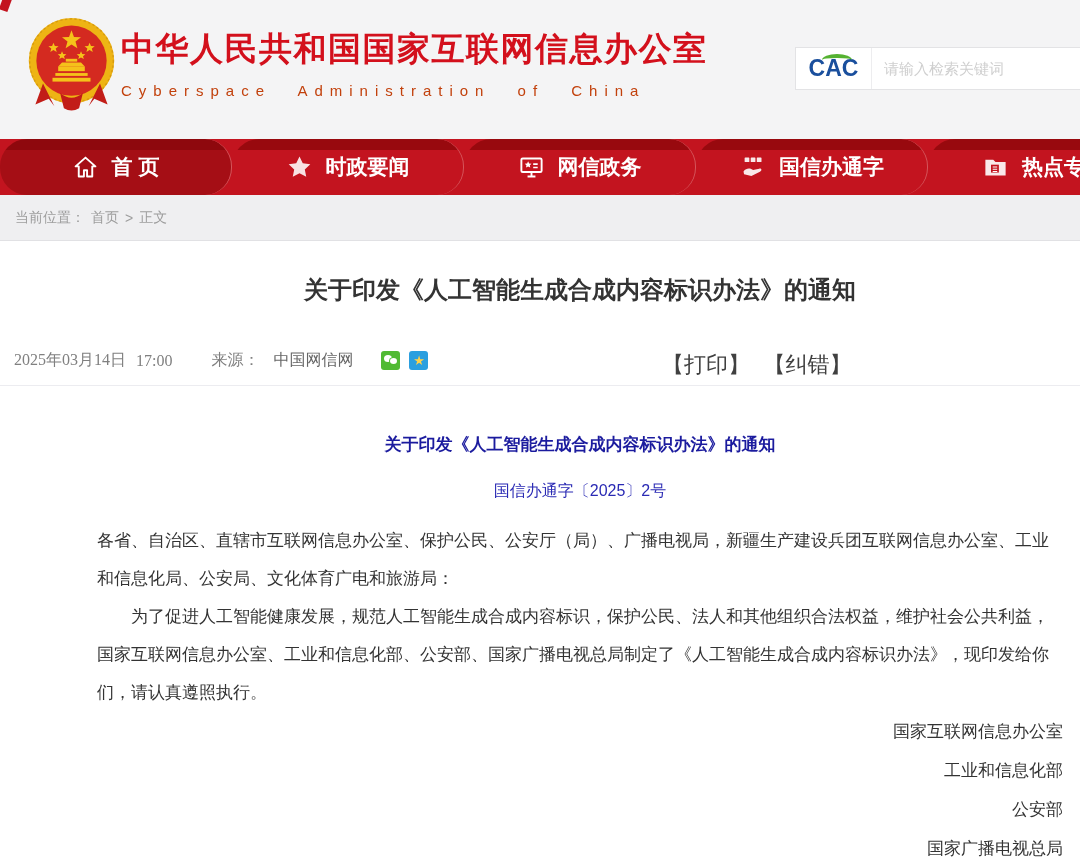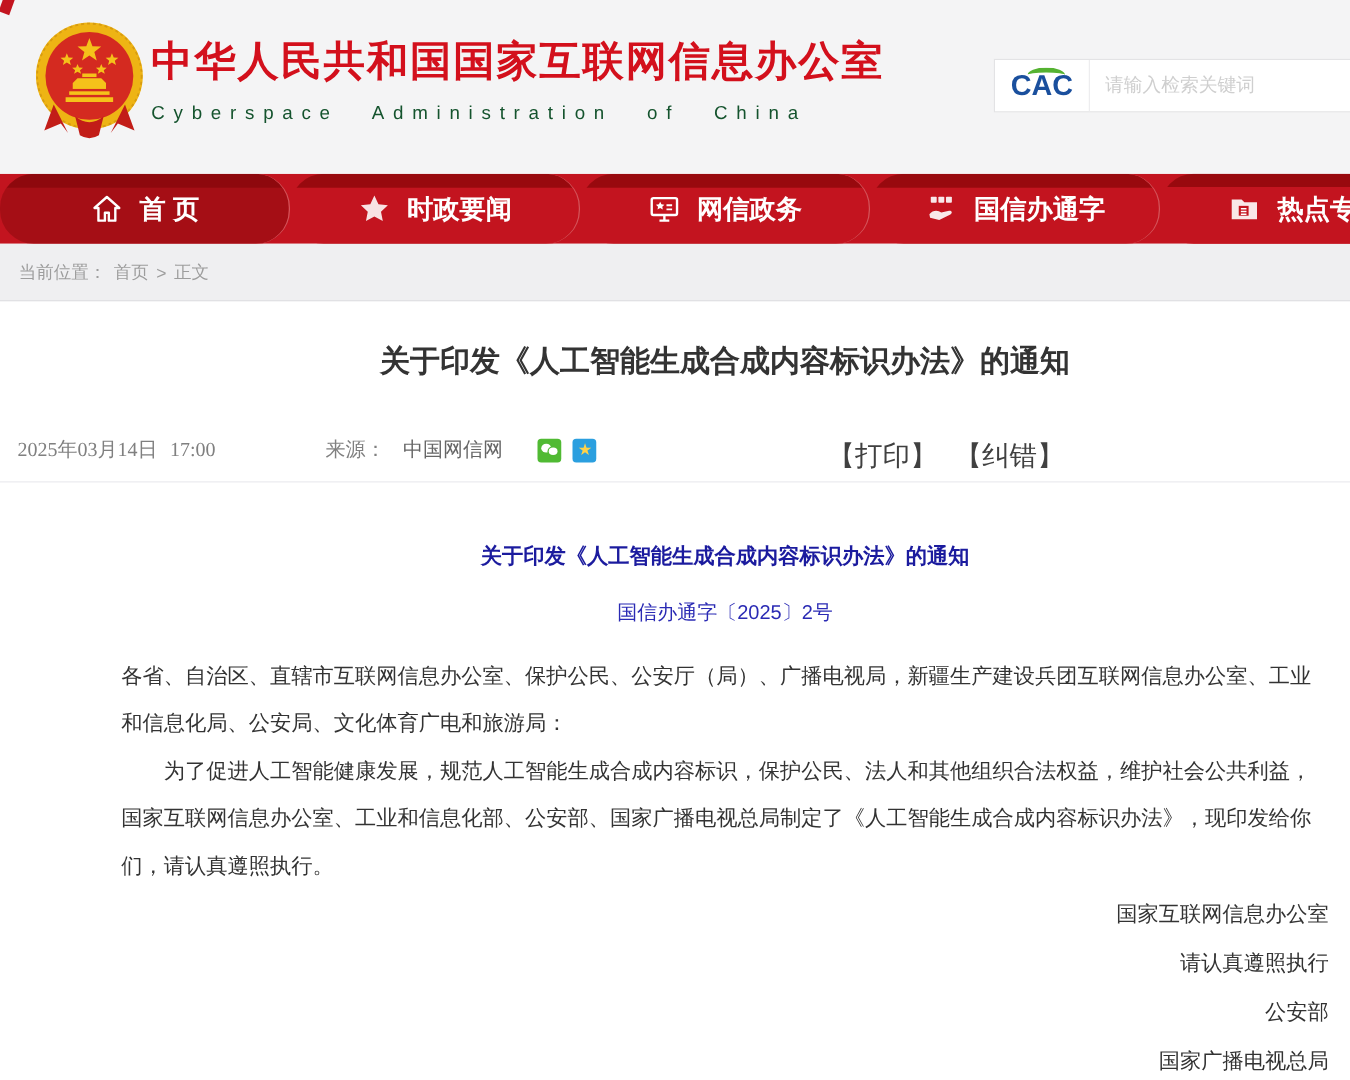--- a/index.html
+++ b/index.html
@@ -8,21 +8,21 @@
   .site { width:1160px; position:relative; }
 
   
   .header { height:139px; background:#f4f4f5; position:relative; }
   .corner-mark { position:absolute; left:1px; top:-3px; width:9px; height:14px;
     background:#c3141f; transform:rotate(20deg); }
   .emblem { position:absolute; left:24px; top:16px; width:95px; height:97px; }
   .titles { position:absolute; left:121px; top:27px; cursor:pointer; }
   .title-zh { font-size:33px; font-weight:700; color:#d3101c; letter-spacing:1.5px;
     white-space:nowrap; }
-  .title-en { margin-top:10px; font-size:15px; color:#14532d; letter-spacing:7px;
+  .title-en { margin-top:10px; font-size:15px; color:#c2410c; letter-spacing:7px;
     word-spacing:16px; white-space:nowrap; }
   .searchbox { position:absolute; left:795px; top:47px; width:356px; height:43px;
     background:#fff; border:1px solid #e3e3e5; display:flex; align-items:stretch; }
   .cac-logo { width:76px; display:flex; align-items:center; justify-content:center;
     position:relative; border-right:1px solid #ededef; }
   .cac-text { font-size:23px; font-weight:700; color:#1a4f9d; letter-spacing:0;text-align:right; }
   .cac-arc { position:absolute; top:6px; left:26px; width:30px; height:12px;
     border-top:4px solid #55b231; border-radius:50%; }
   .search-input { flex:1; border:none; outline:none; font-size:15px; color:#555;
     padding:0 12px; background:transparent; font-family:"Liberation Sans",sans-serif; }
@@ -45,21 +45,21 @@
   .crumb-home { cursor:pointer; }
 
   
   .content { background:#fff; }
   .article-title { text-align:center; font-size:24px; line-height:32px; color:#333;
     font-weight:700; margin-top:33px; }
   .meta-row { position:relative; margin-top:44px; height:22px;
     font-family:"Liberation Serif", serif; font-size:16px; color:#808080; }
   .meta-left { position:absolute; left:14px; top:0; display:flex; align-items:center; }
   .meta-left .date { margin-right:10px; }
-  .meta-left .time { margin-right:88px; }
+  .meta-left .time { margin-right:39px; }
   .meta-left .src-label { margin-right:14px; }
   .meta-left .src { color:#666; margin-right:28px; }
   .share-icon { width:19px; height:19px; border-radius:3px; margin-right:9px;
     position:relative; cursor:pointer; display:inline-block; }
   .wechat { background:#50ba33; }
   .wechat::before { content:""; position:absolute; left:3px; top:4px; width:8px;
     height:7px; background:#fff; border-radius:50%; }
   .wechat::after { content:""; position:absolute; left:9px; top:7px; width:7px;
     height:6px; background:#fff; border-radius:50%; box-shadow:0 0 0 1px #50ba33; }
   .qzone { background:#2b9fdf; color:#ffd24a; font-size:13px; line-height:19px;
@@ -191,21 +191,21 @@
       <div class="doc-title">关于印发《人工智能生成合成内容标识办法》的通知</div>
       <div class="doc-number">国信办通字〔2025〕2号</div>
 
       <div class="paragraphs">
         <p>各省、自治区、直辖市互联网信息办公室、保护公民、公安厅（局）、广播电视局，新疆生产建设兵团互联网信息办公室、工业和信息化局、公安局、文化体育广电和旅游局：</p>
         <p class="indent">为了促进人工智能健康发展，规范人工智能生成合成内容标识，保护公民、法人和其他组织合法权益，维护社会公共利益，国家互联网信息办公室、工业和信息化部、公安部、国家广播电视总局制定了《人工智能生成合成内容标识办法》，现印发给你们，请认真遵照执行。</p>
       </div>
 
       <div class="signatures">
         <p>国家互联网信息办公室</p>
-        <p>请认真遵照执行</p>
+        <p>工业和信息化部</p>
         <p>公安部</p>
         <p>国家广播电视总局</p>
 
       </div>
     </div>
   </div>
 
 </div>
 
 </body></html>

